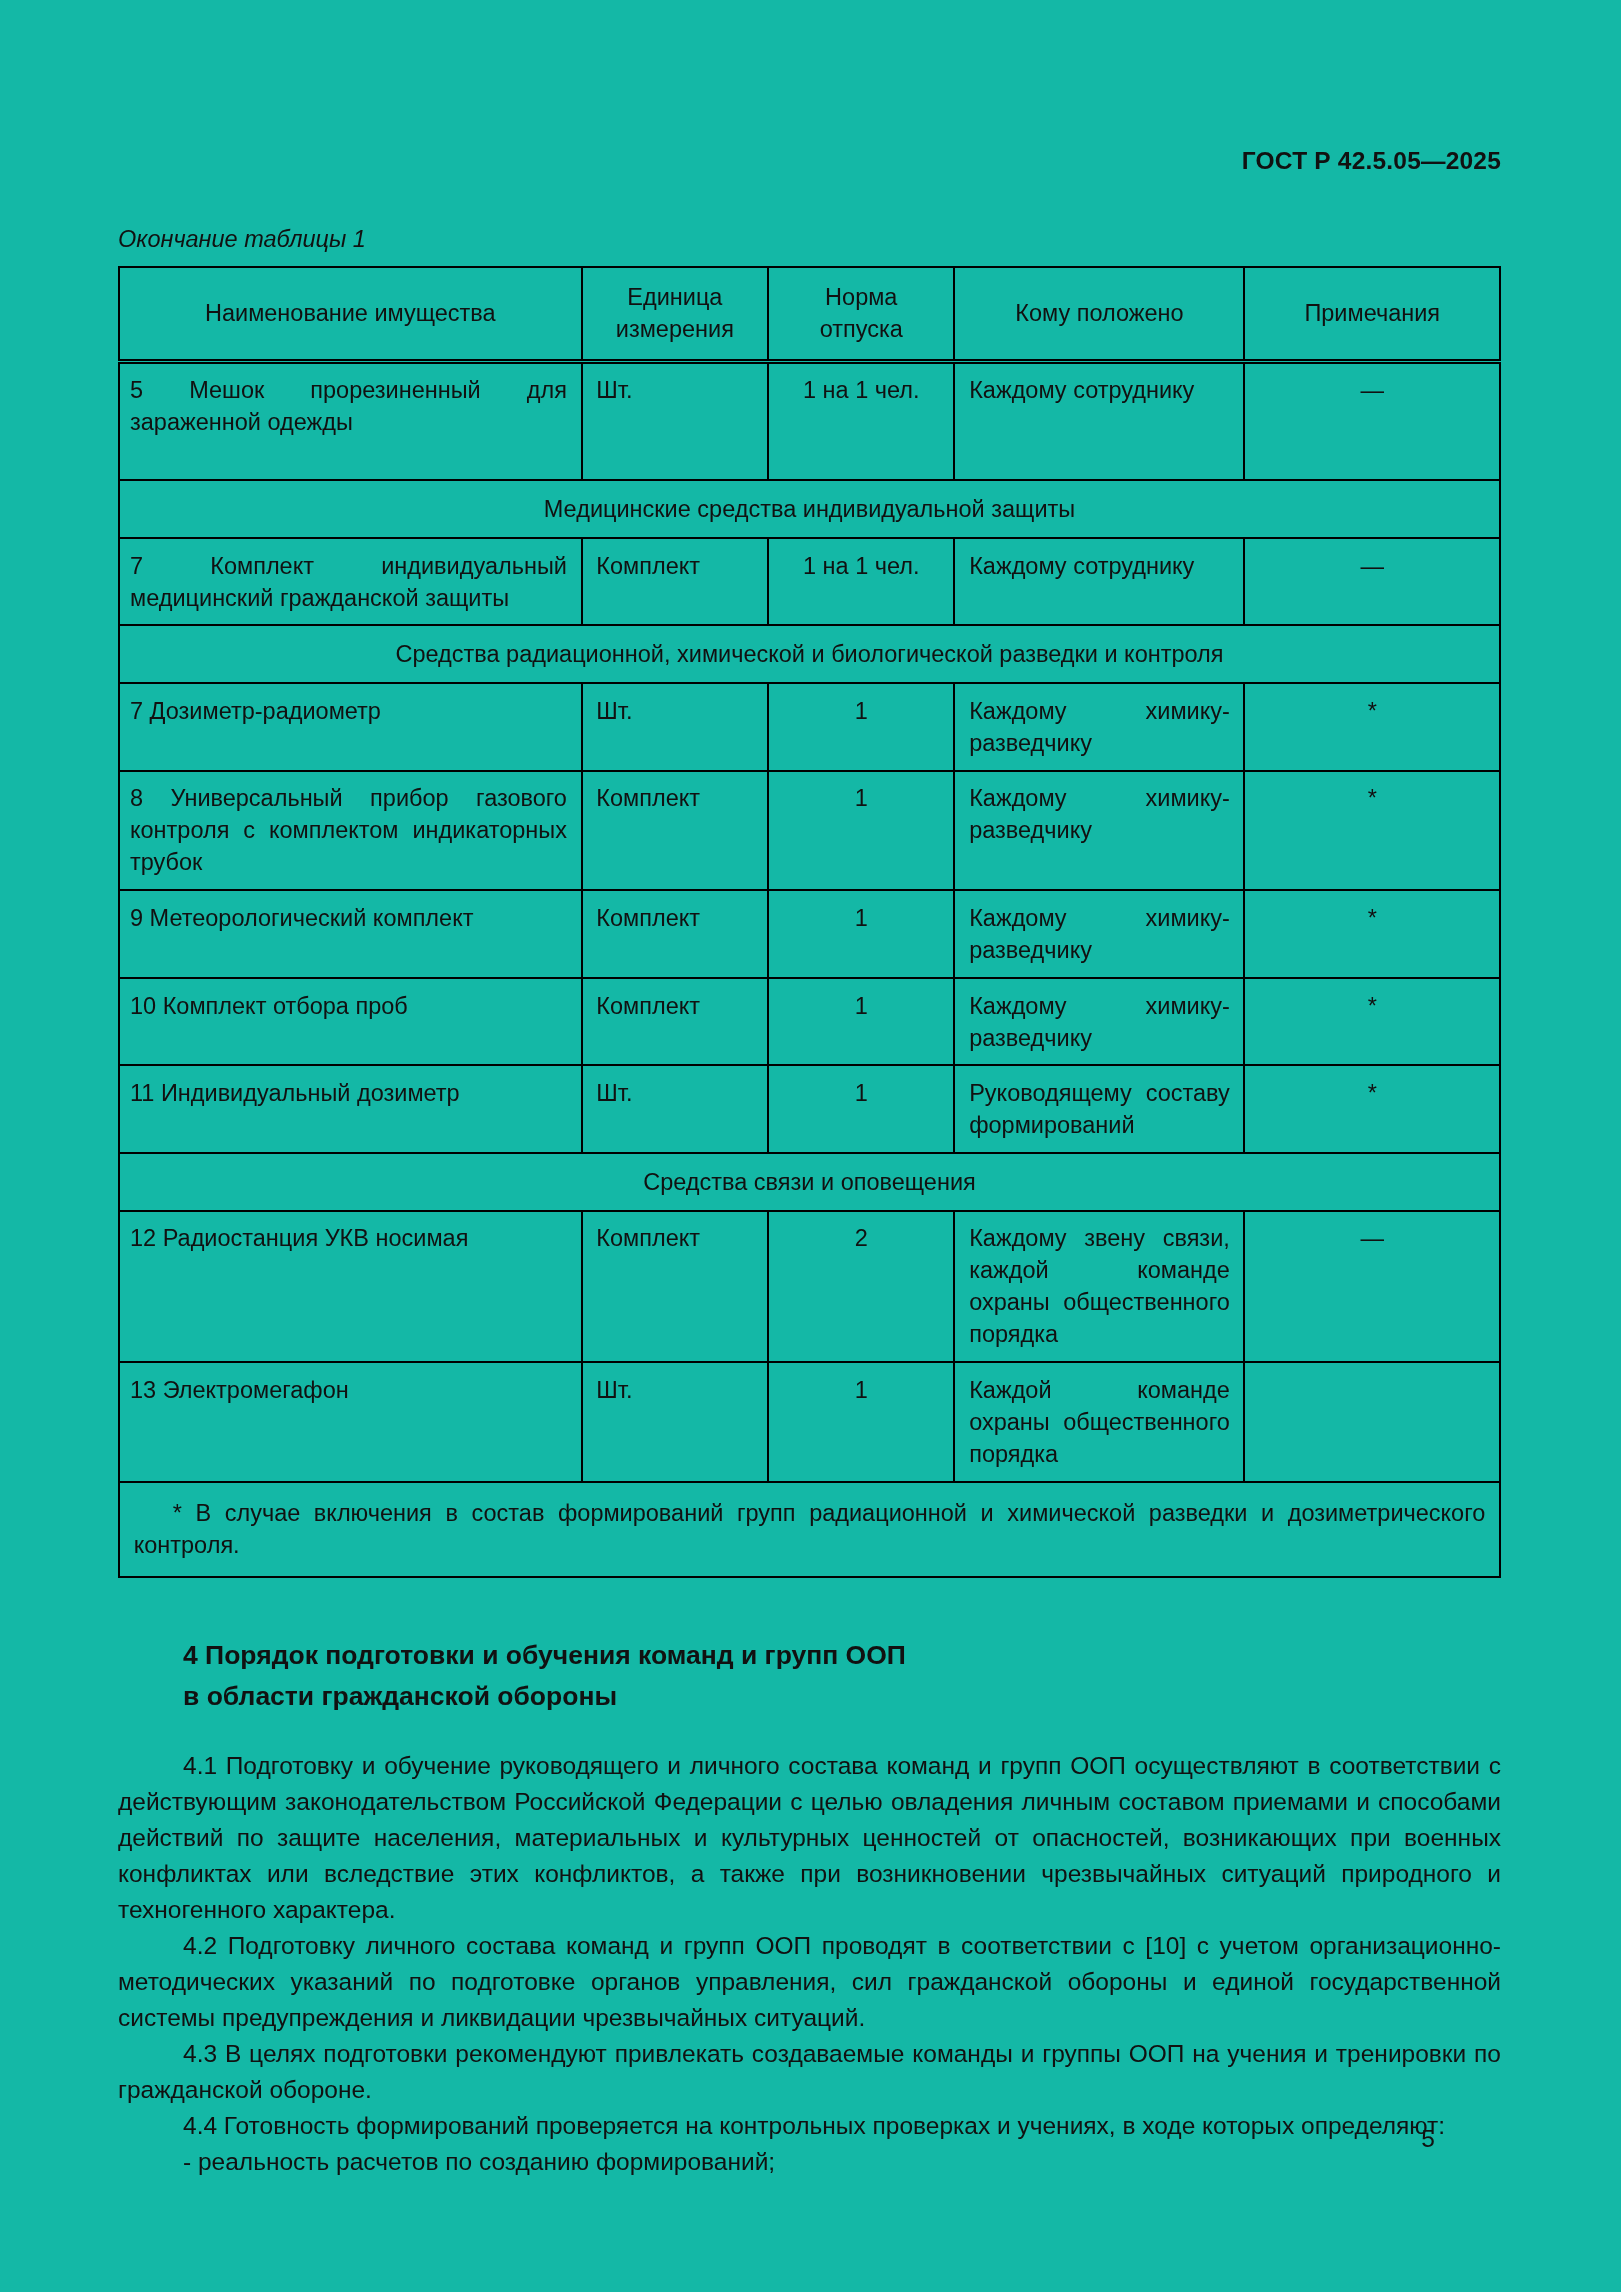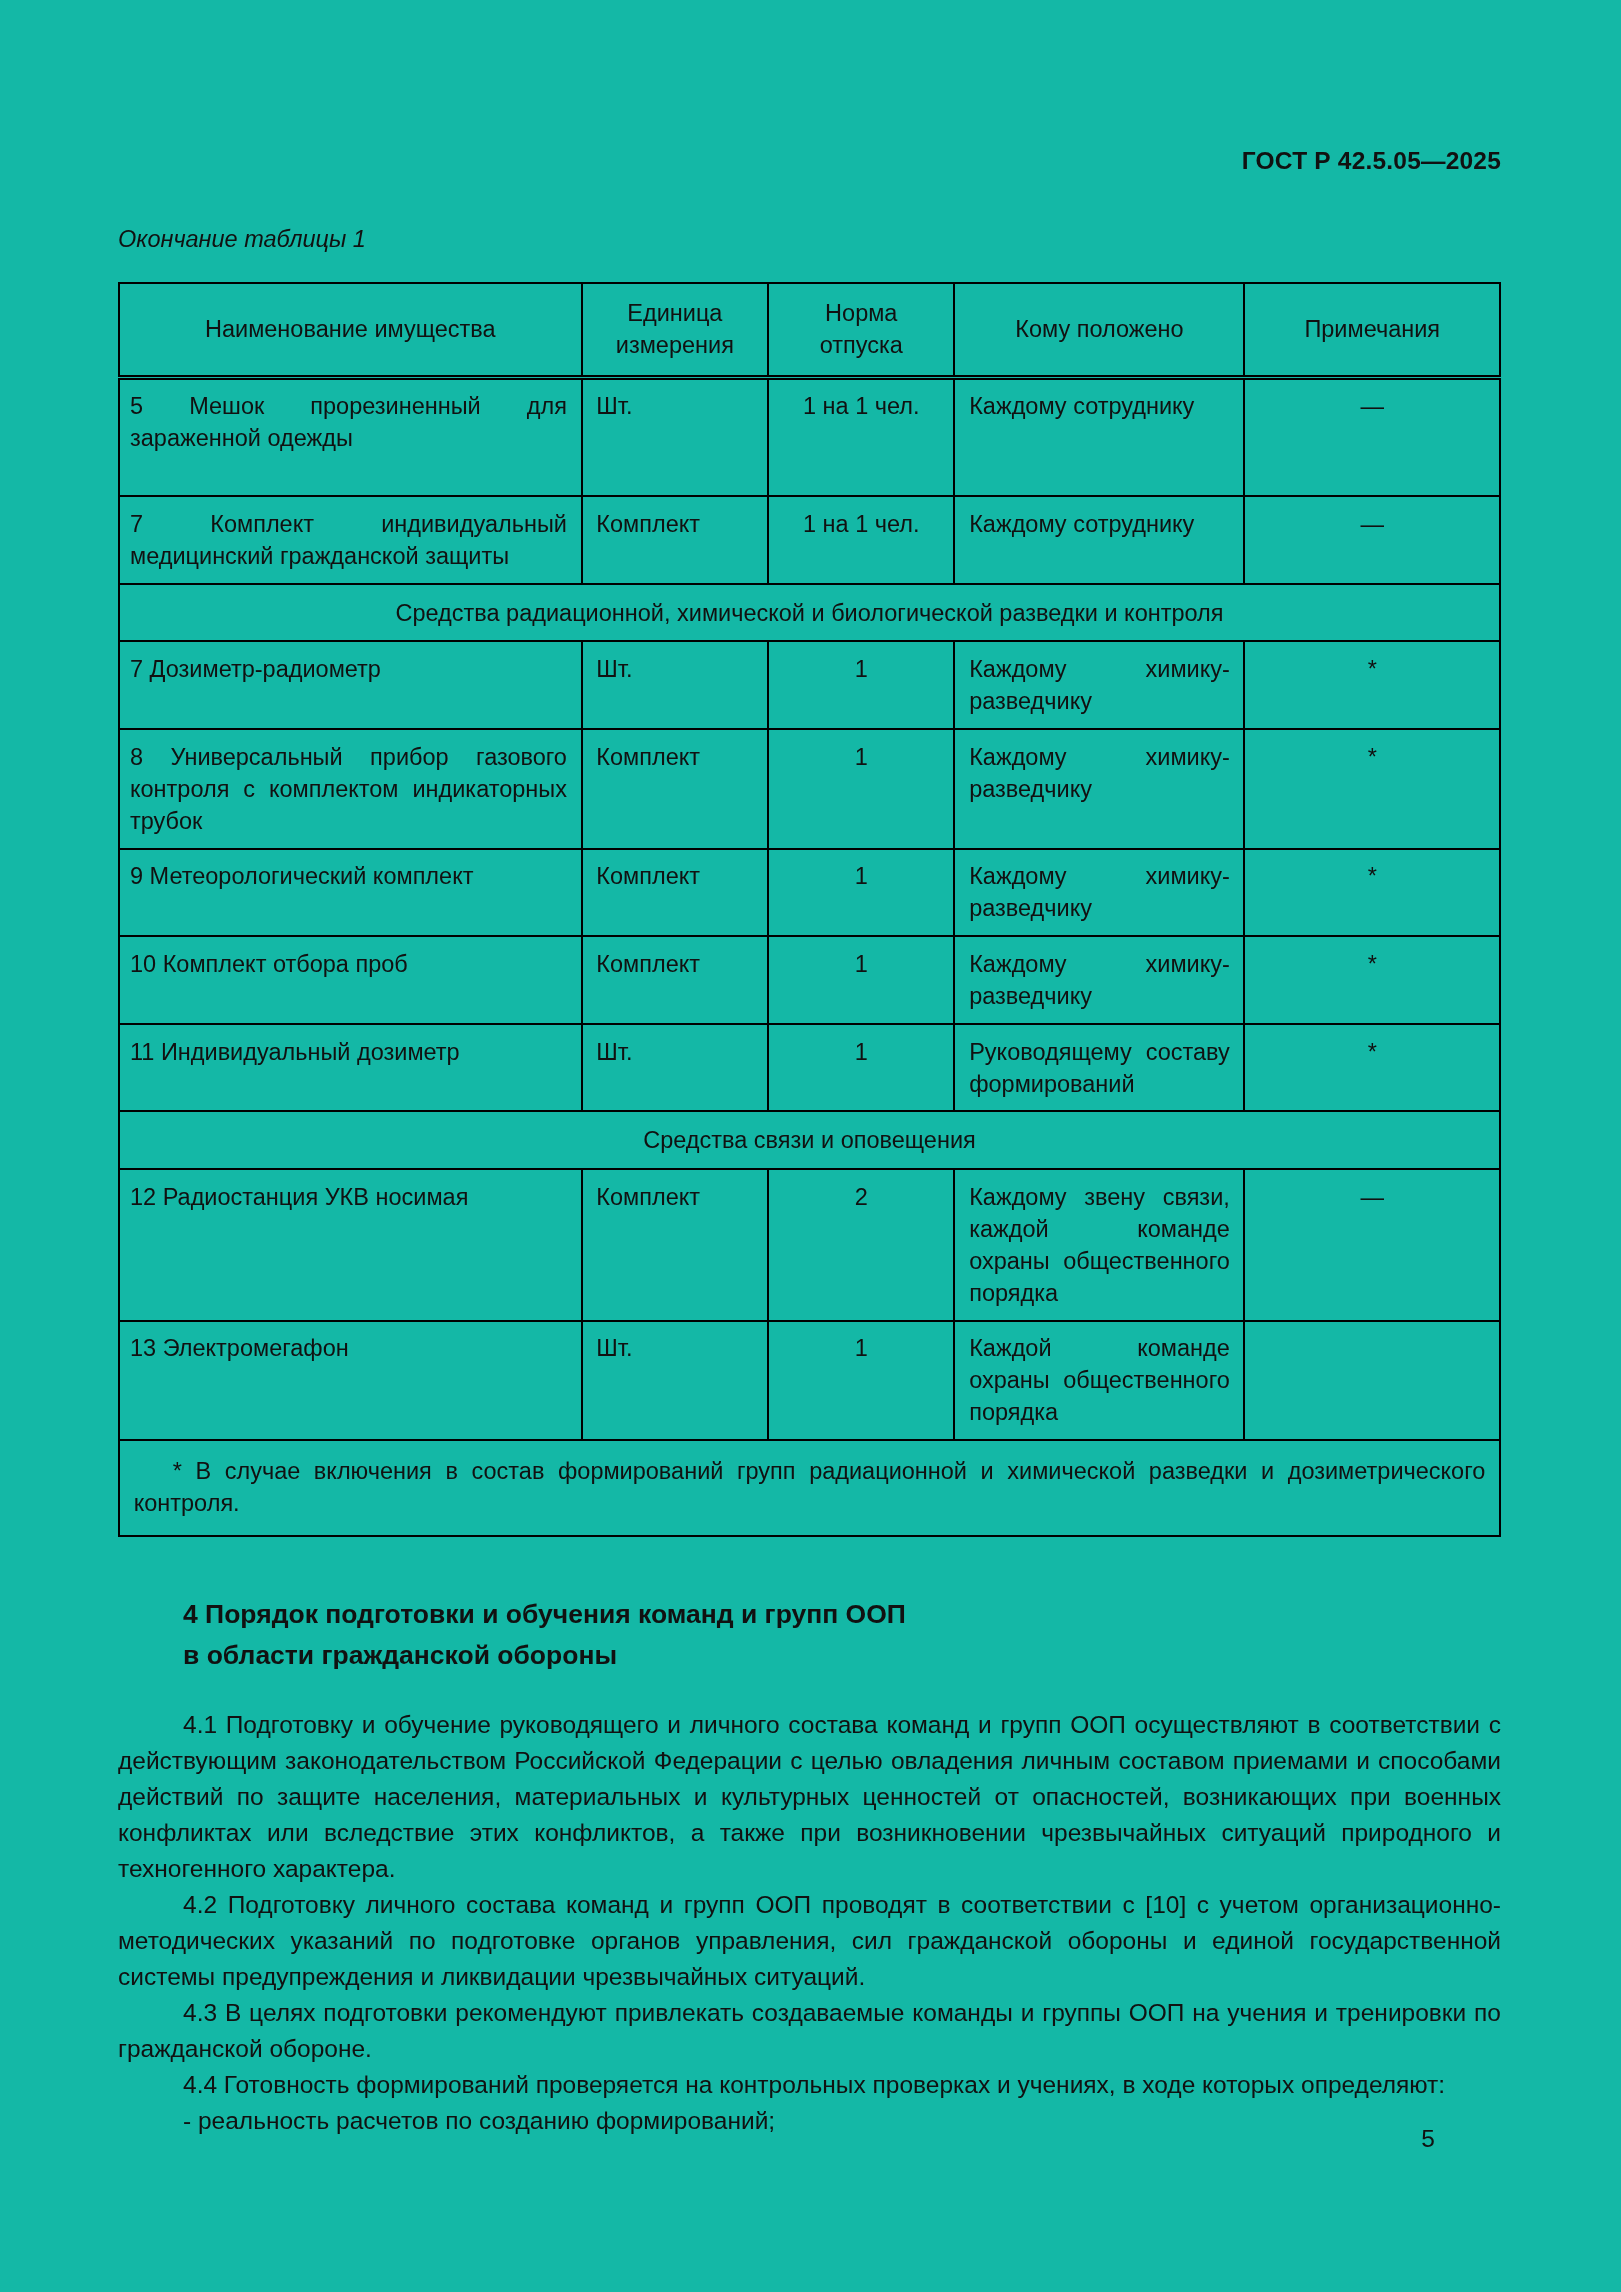--- a/index.html
+++ b/index.html
@@ -22,21 +22,21 @@
     letter-spacing: 0.2px;
   }
 
   .table-caption {
     margin-top: 51px;
     font-style: italic;
     font-size: 23.5px;
   }
 
   table.gost {
-    margin-top: 29px;
+    margin-top: 13px;
     width: 100%;
     border-collapse: collapse;
     table-layout: fixed;
     font-size: 23.5px;
     line-height: 32px;
     border-radius: 16px;
   }
   table.gost col.w0 { width: 33.5%; }
   table.gost col.w1 { width: 13.5%; }
   table.gost col.w2 { width: 13.5%; }
@@ -127,20 +127,23 @@
     </thead>
     <tbody>
         <tr class="first-data">
           <td class="c0">5 Мешок прорезиненный для зараженной одежды</td>
           <td class="c1">Шт.</td>
           <td class="c2">1 на 1 чел.</td>
           <td class="c3">Каждому сотруднику</td>
           <td class="c4">—</td>
         </tr>
         <tr>
+          <td colspan="5" class="section-cell">Медицинские средства индивидуальной защиты</td>
+        </tr>
+        <tr>
           <td class="c0">7 Комплект индивидуальный медицинский гражданской защиты</td>
           <td class="c1">Комплект</td>
           <td class="c2">1 на 1 чел.</td>
           <td class="c3">Каждому сотруднику</td>
           <td class="c4">—</td>
         </tr>
         <tr>
           <td colspan="5" class="section-cell">Средства радиационной, химической и биологической разведки и контроля</td>
         </tr>
         <tr>

